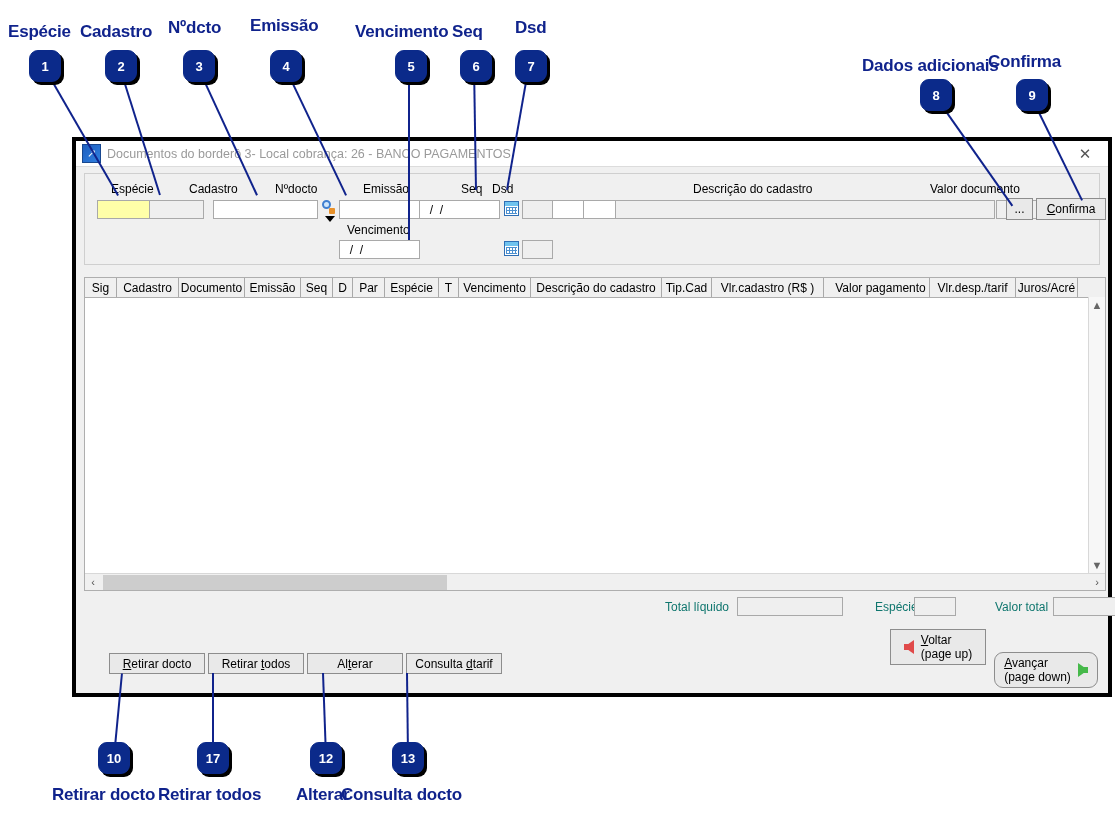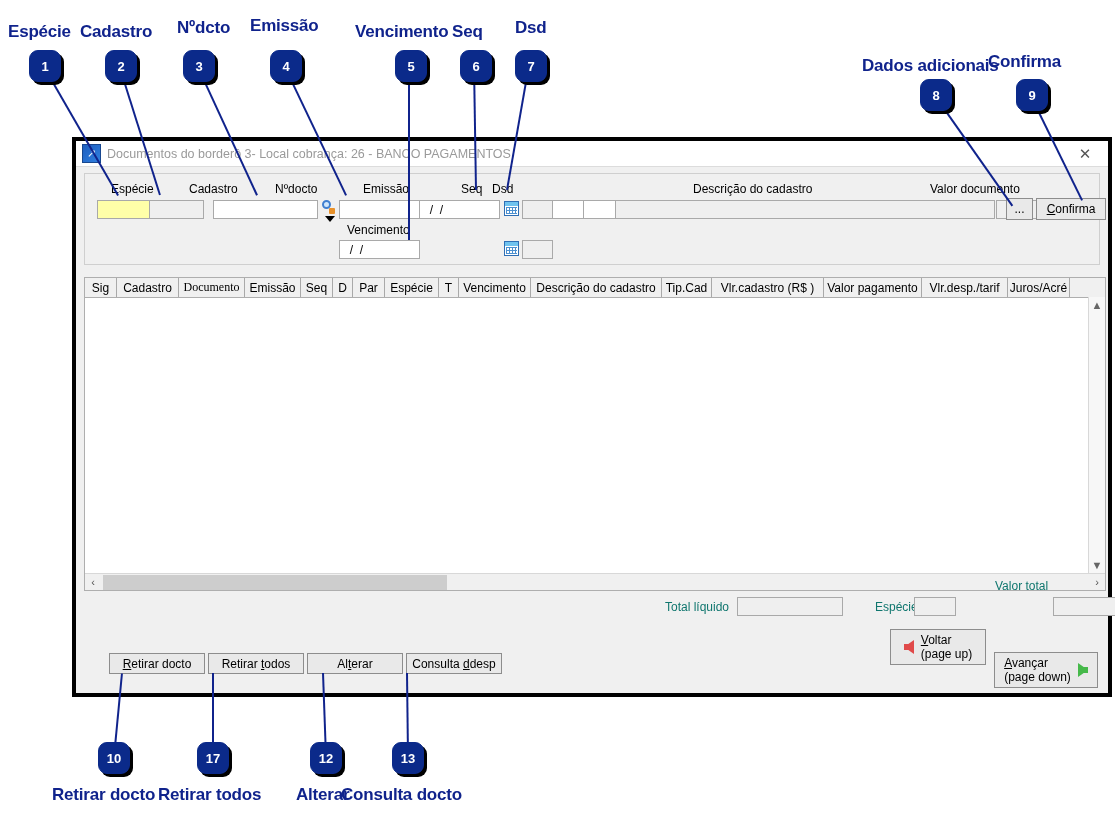--- a/index.html
+++ b/index.html
@@ -199,32 +199,32 @@
             <div class="grid"></div>
           </div>
       </div>
       <input class="fld ro" style="left: 437px; top: 66px; width: 31px;" readonly="" value="">
     </div>
 
     <div class="gridwrap">
       <div class="ghead" id="ghead">
           <div class="gcell" style="width: 32px;">Sig</div>
           <div class="gcell" style="width: 62px;">Cadastro</div>
-          <div class="gcell" style="width: 66px; font-family: Liberation Serif, serif;">Documento</div>
+          <div class="gcell" style="width: 66px;">Documento</div>
           <div class="gcell" style="width: 56px;">Emissão</div>
           <div class="gcell" style="width: 32px;">Seq</div>
           <div class="gcell" style="width: 20px;">D</div>
           <div class="gcell" style="width: 32px;">Par</div>
           <div class="gcell" style="width: 54px;">Espécie</div>
           <div class="gcell" style="width: 20px;">T</div>
           <div class="gcell" style="width: 72px;">Vencimento</div>
           <div class="gcell" style="width: 131px;">Descrição do cadastro</div>
           <div class="gcell" style="width: 50px;">Tip.Cad</div>
           <div class="gcell" style="width: 112px;">Vlr.cadastro (R$ )</div>
-          <div class="gcell" style="width: 98px;">Valor pagamento</div>
+          <div class="gcell" style="width: 98px; margin-left: 8px;">Valor pagamento</div>
           <div class="gcell" style="width: 86px;">Vlr.desp./tarif</div>
           <div class="gcell" style="width: 62px;">Juros/Acré</div>
         </div>
       <div class="gbody"></div>
 
       <div class="vscroll">
         <span>▲</span>
         <span>▼</span>
       </div>
 
@@ -236,62 +236,62 @@
         <div class="arrow">›</div>
       </div>
     </div>
 
     <div class="tot-lbl" style="left:589px;top:459px;">Total líquido</div>
     <input class="fld ro" style="position: absolute; left: 661px; top: 456px; width: 106px;" readonly="" value="">
 
     <div class="tot-lbl" style="left:799px;top:459px;">Espécie</div>
     <input class="fld ro" style="position: absolute; left: 838px; top: 456px; width: 42px;" readonly="" value="">
 
-    <div class="tot-lbl" style="left:919px;top:438px;">Valor total</div>
+    <div class="tot-lbl" style="left:919px;top:459px;">Valor total</div>
     <input class="fld ro" style="position: absolute; left: 977px; top: 456px; width: 103px;" readonly="" value="">
 
     <div class="btn" style="left:33px;top:512px;width:96px;height:21px;">
       <span><span></span><u>R</u><span>etirar docto</span></span>
     </div>
     <div class="btn" style="left:132px;top:512px;width:96px;height:21px;">
       <span><span>Retirar </span><u>t</u><span>odos</span></span>
     </div>
     <div class="btn" style="left:231px;top:512px;width:96px;height:21px;">
       <span><span>Al</span><u>t</u><span>erar</span></span>
     </div>
     <div class="btn" style="left:330px;top:512px;width:96px;height:21px;">
-      <span><span>Consulta </span><u>d</u><span>desp</span></span>
+      <span><span>Consulta </span><u>d</u><span>tarif</span></span>
     </div>
 
     <div class="navbtn" style="left:814px;top:488px;width:96px;height:36px;">
       <div class="arrow-l"></div>
       <div style="text-align:left;">
         <div><u>V</u><span>oltar</span></div>
         <div>(page up)</div>
       </div>
     </div>
-    <div class="navbtn" style="left:918px;top:511px;width:104px;height:36px;">
+    <div class="navbtn" style="left:918px;top:511px;width:104px;height:36px;border-radius:9px;">
       <div style="text-align:left;">
         <div><u>A</u><span>vançar</span></div>
         <div>(page down)</div>
       </div>
       <div class="arrow-r"></div>
     </div>
 
   </div>
 </div>
 
 <div id="anno-layer">
     <div class="anno-label" style="left: 8px; top: 22px;">Espécie</div>
     <div class="anno-line" style="left: 44px; top: 65px; width: 150.083px; transform: rotate(60.0184deg);"></div>
     <div class="anno-badge" style="left: 29px; top: 50px;">1</div>
     <div class="anno-label" style="left: 80px; top: 22px;">Cadastro</div>
     <div class="anno-line" style="left: 120px; top: 65px; width: 136.312px; transform: rotate(72.4955deg);"></div>
     <div class="anno-badge" style="left: 105px; top: 50px;">2</div>
-    <div class="anno-label" style="left: 177px; top: 18px;">Nºdcto</div>
+    <div class="anno-label" style="left: 168px; top: 18px;">Nºdcto</div>
     <div class="anno-line" style="left: 198px; top: 65px; width: 143.178px; transform: rotate(65.2249deg);"></div>
     <div class="anno-badge" style="left: 183px; top: 50px;">3</div>
     <div class="anno-label" style="left: 250px; top: 16px;">Emissão</div>
     <div class="anno-line" style="left: 285px; top: 65px; width: 144.028px; transform: rotate(64.5024deg);"></div>
     <div class="anno-badge" style="left: 270px; top: 50px;">4</div>
     <div class="anno-label" style="left: 355px; top: 22px;">Vencimento</div>
     <div class="anno-line" style="left: 410px; top: 65px; width: 175px; transform: rotate(90deg);"></div>
     <div class="anno-badge" style="left: 395px; top: 50px;">5</div>
     <div class="anno-label" style="left: 452px; top: 22px;">Seq</div>
     <div class="anno-line" style="left: 475px; top: 65px; width: 125.016px; transform: rotate(89.0833deg);"></div>

